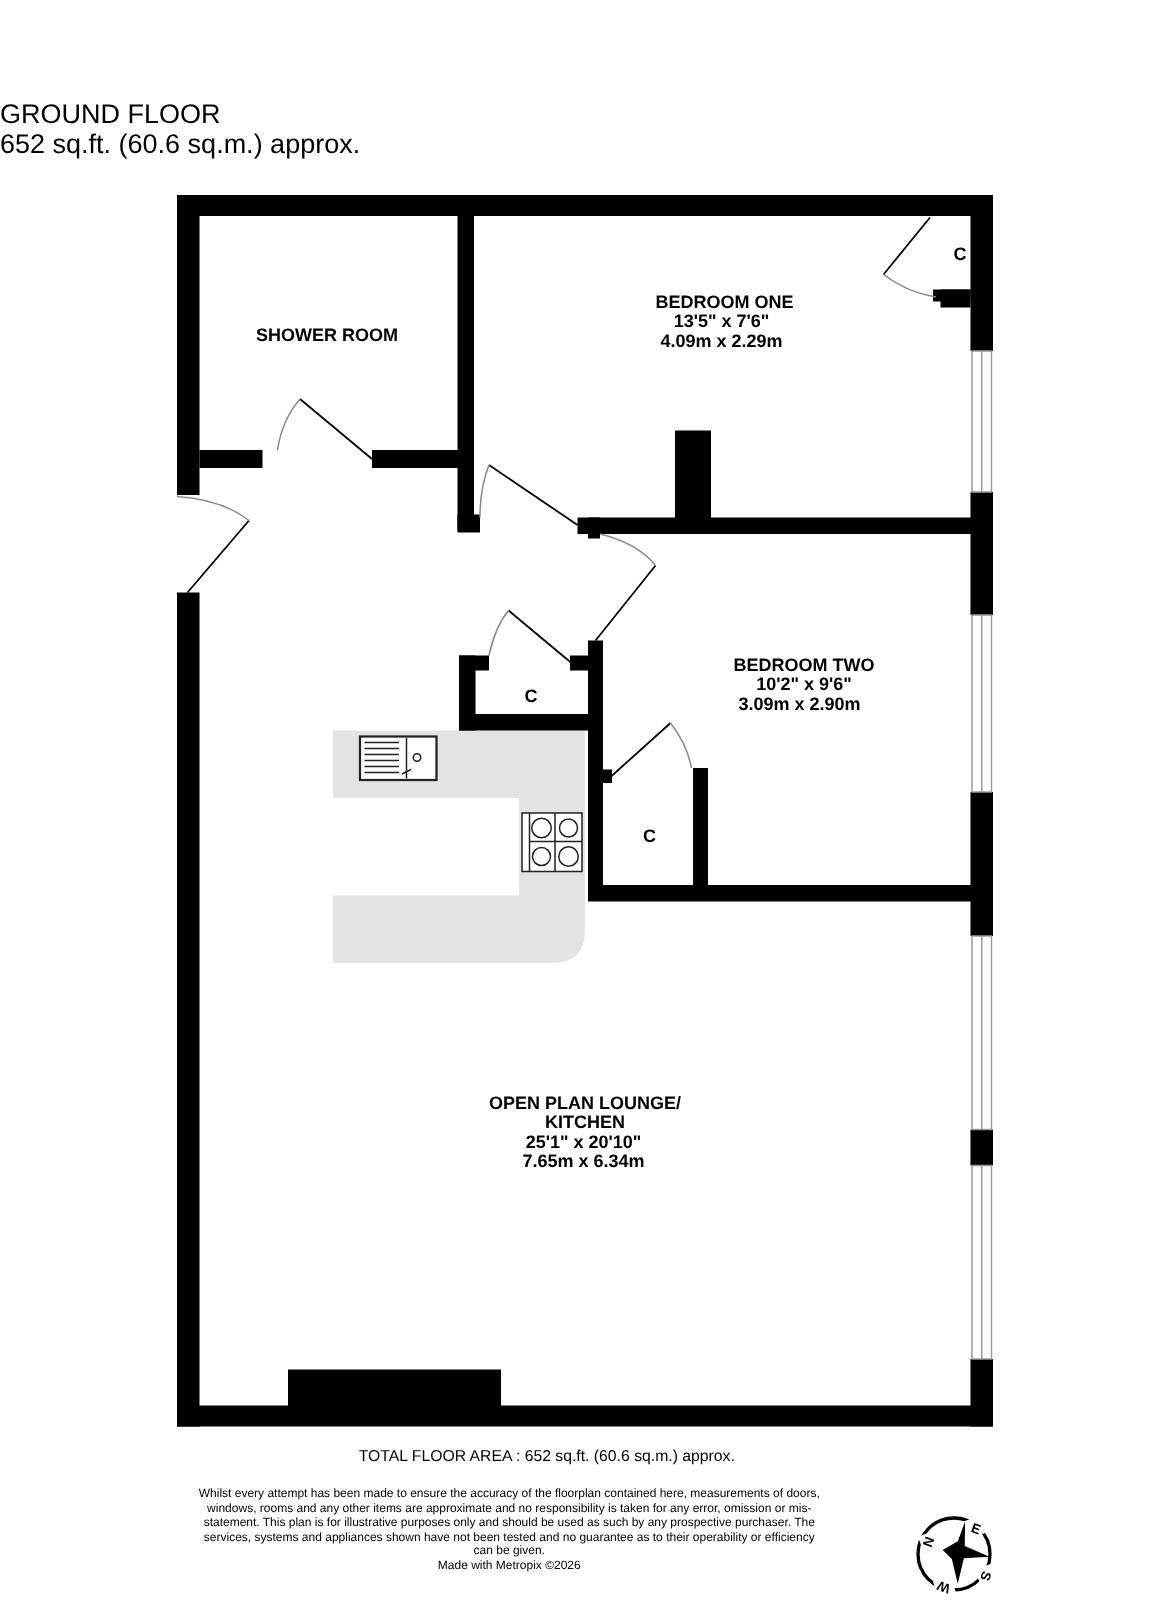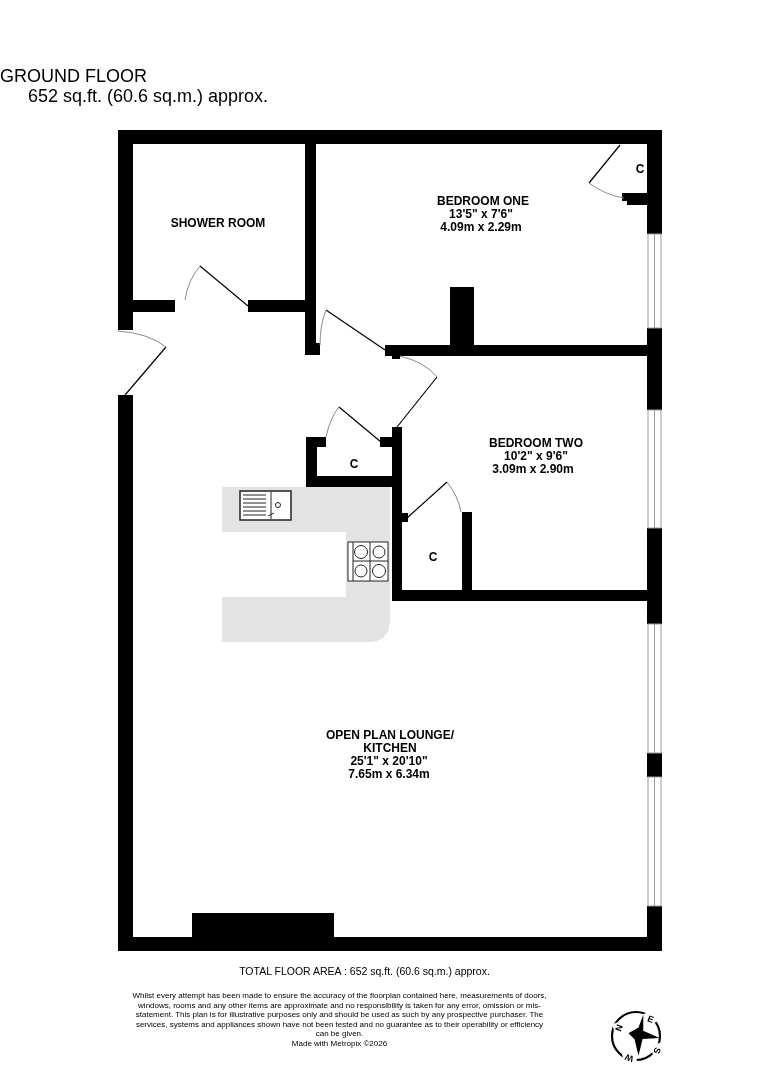--- a/index.html
+++ b/index.html
@@ -1,19 +1,19 @@
 <!DOCTYPE html>
 <html><head>
   <meta charset="utf-8">
   <style>
     html, body { margin: 0; padding: 0; background: #ffffff; }
     body { width: 779px; height: 1080px; position: relative; overflow: hidden; font-family: "Liberation Sans", sans-serif; color: #000; }
     .header { position: absolute; top: 22px; left: 0; width: 719px; text-align: left; margin-top: 44px; }
     .header .title { font-size: 18px; line-height: 20px; }
-    .header .area { font-size: 18px; line-height: 20px; padding-left: 28px; }
+    .header .area { font-size: 18px; line-height: 20px; }
     svg.plan { position: absolute; top: 0; left: 0; }
     .room-label { font-family: "Liberation Sans", sans-serif; font-weight: bold; font-size: 12px; text-anchor: middle; }
     .c-label { font-family: "Liberation Sans", sans-serif; font-weight: bold; font-size: 12px; text-anchor: middle; }
     .footer { position: absolute; top: 964px; left: 0; width: 779px; text-align: center; }
     .footer .total { font-size: 10.5px; line-height: 14px; margin-left: -50px; }
     .footer .disclaimer { font-size: 8px; line-height: 9.5px; width: 420px; margin: 13px auto 0 auto; position: relative; left: -50px; }
     .footer .made { font-size: 8px; line-height: 9.5px; position: relative; left: -50px; }
     .compass { position: absolute; left: 600px; top: 1000px; width: 72px; height: 72px; }
   </style>
 </head>

